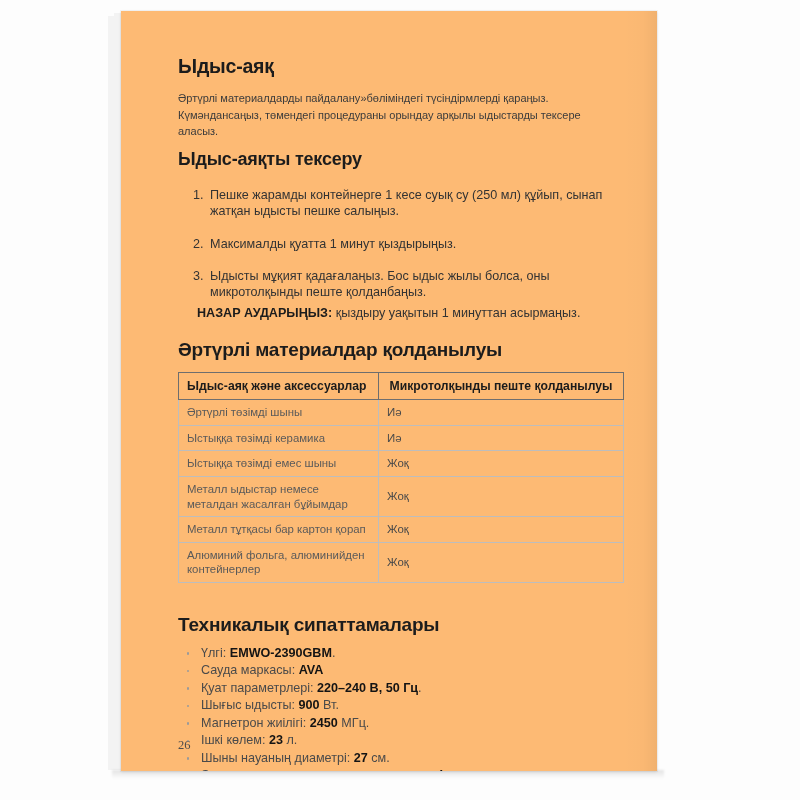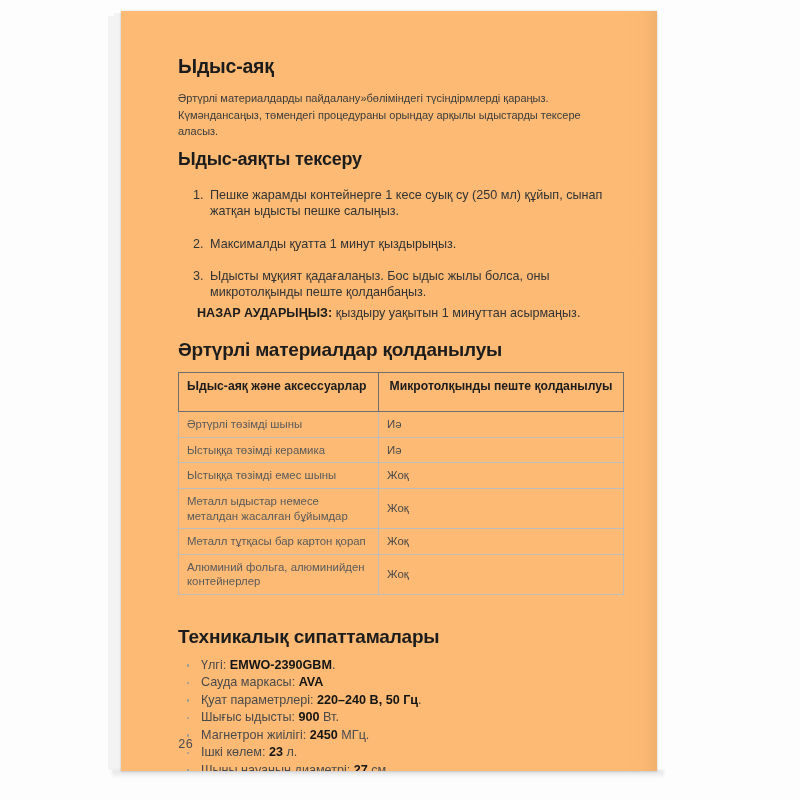--- a/index.html
+++ b/index.html
@@ -139,21 +139,21 @@
     padding: 5px 8px;
     vertical-align: middle;
   }
   table.materials thead th {
     font-size: 12.2px;
     font-weight: bold;
     color: #1c1c1c;
     text-align: left;
     border-color: #6e6e6e;
     padding-top: 6px;
-    padding-bottom: 18px;
+    padding-bottom: 6px;
   }
   table.materials thead th.col-use { text-align: center; }
   table.materials tbody td {
     font-size: 11.4px;
     color: #5a5a5a;
     line-height: 14.6px;
   }
   table.materials tbody td.use {
     text-align: left;
     color: #4a4a4a;
@@ -189,21 +189,21 @@
     font-weight: bold;
   }
 
   
   .page-number {
     position: absolute;
     left: 57px;
     top: 727px;
     font-size: 12.5px;
     color: #4c4c4c;
-    font-family: Liberation Mono, monospace;
+    font-family: Liberation Serif, serif;
   }
 </style>
 </head>
 <body>
 
 <div id="scan-area">
 
   <div class="page-edge e1"></div>
   <div class="page-edge e2"></div>
   <div class="sheet-shadow"></div>

